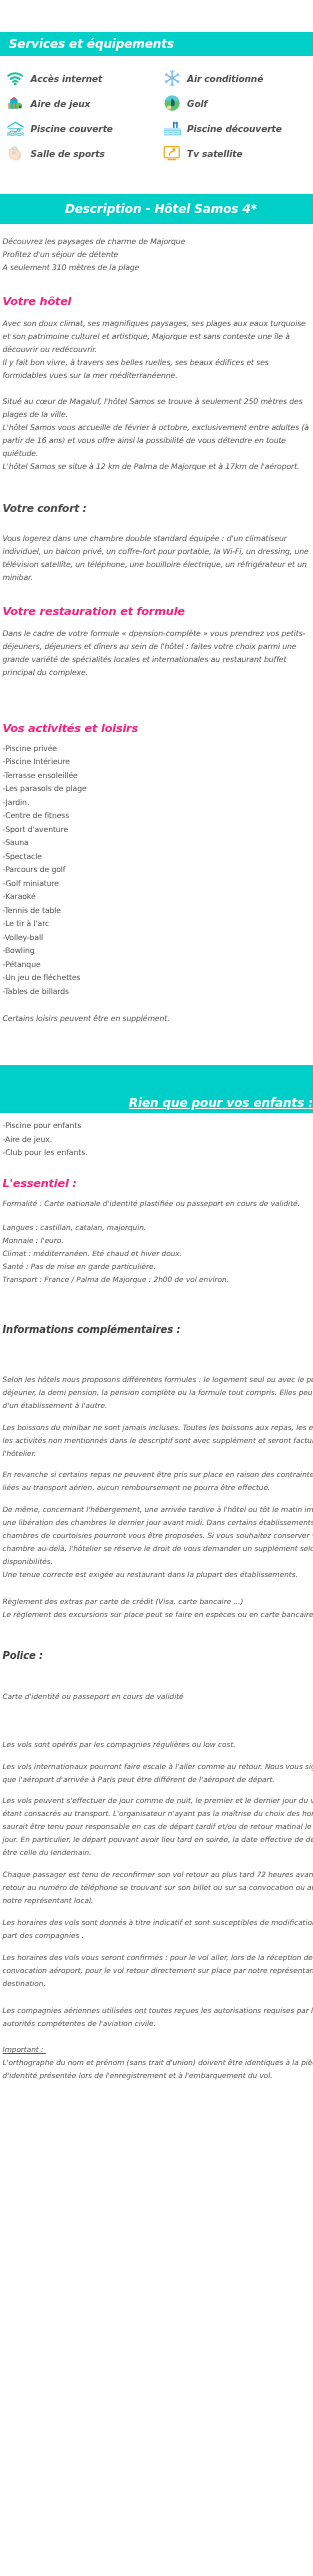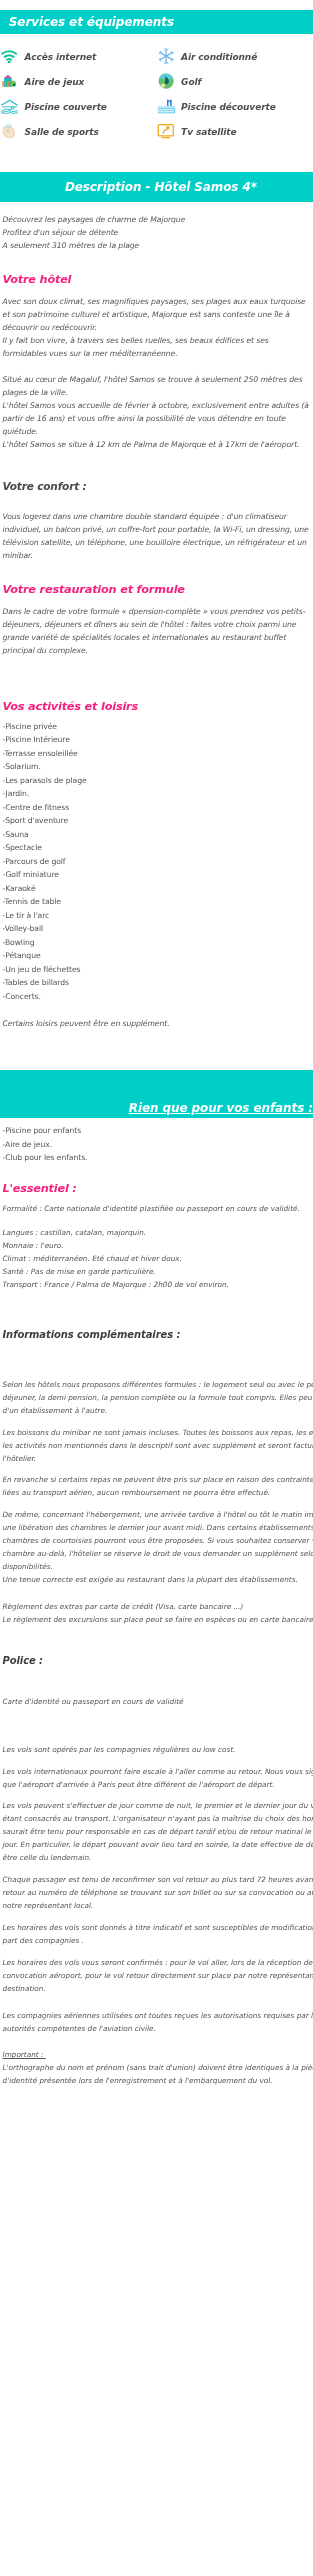--- a/index.html
+++ b/index.html
@@ -23,42 +23,42 @@
   }
   .banner-title{
     color:#ffffff;
     font-family:"DejaVu Sans", sans-serif;
     font-style:italic;
     font-weight:bold;
     font-size:12px;
     letter-spacing:-0.1px;
     padding-left:8.8px;
   }
-  .banner-services{height:24px;margin-top:10px;}
+  .banner-services{height:24px;margin-top:32px;}
   .banner-description{height:30px;margin-top:27.6px;justify-content:center;}
   .banner-kids{height:48px;margin-top:40px;align-items:flex-end;justify-content:flex-end;}
   .banner-kids .banner-title{
     text-decoration:underline;
     padding-bottom:2.5px;
     padding-left:10px;
   }
 
   
   .services{
     display:flex;
     flex-wrap:wrap;
     padding:10px 0 0 0;
   }
   .service-item{
     width:50%;
     box-sizing:border-box;
     display:flex;
     align-items:center;
     height:25px;
-    padding-left:0;
+    padding-left:6px;
   }
   .service-icon{
     width:19px;height:19px;
     flex:0 0 19px;
     margin-right:5.6px;
     display:flex;align-items:center;justify-content:center;
   }
   .service-icon svg{display:block;}
   .service-label{
     font-style:italic;
@@ -307,38 +307,36 @@
     <div class="sp18"></div>
 
     <div class="sp34"></div>
     <h3 class="pink">Vos activités et loisirs</h3>
 
     <div class="sp10"></div>
     <ul class="bullets">
       <li>-Piscine privée</li>
       <li>-Piscine Intérieure</li>
       <li>-Terrasse ensoleillée</li>
-      <li>-Solarium.</li>
       <li>-Les parasols de plage</li>
       <li>-Jardin.</li>
       <li>-Centre de fitness</li>
       <li>-Sport d'aventure</li>
       <li>-Sauna</li>
       <li>-Spectacle</li>
       <li>-Parcours de golf</li>
       <li>-Golf miniature</li>
       <li>-Karaoké</li>
       <li>-Tennis de table</li>
       <li>-Le tir à l'arc</li>
       <li>-Volley-ball</li>
       <li>-Bowling</li>
       <li>-Pétanque</li>
       <li>-Un jeu de fléchettes</li>
       <li>-Tables de billards</li>
-      <li>-Concerts.</li>
     </ul>
 
     <div class="sp22"></div>
     <div class="txt">Certains loisirs peuvent être en supplément.</div>
   </div>
 
   <div class="banner banner-kids">
     <span class="banner-title">Rien que pour vos enfants :</span>
   </div>
 

